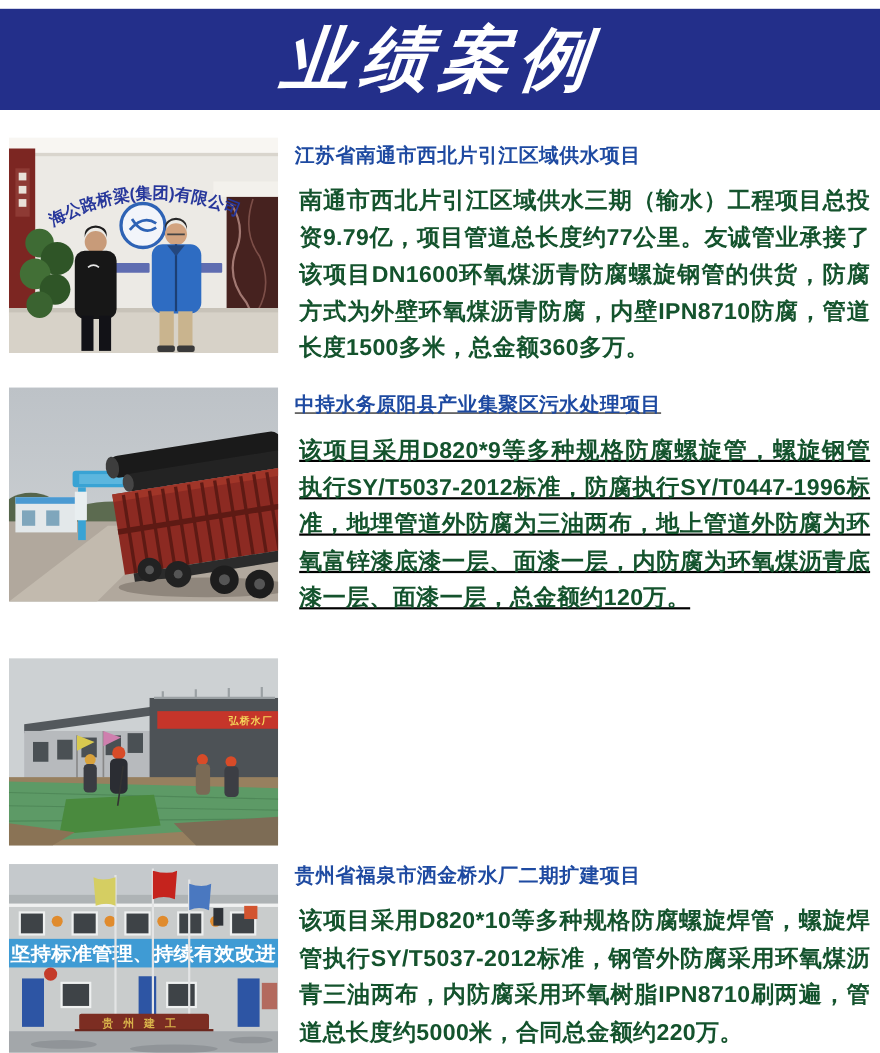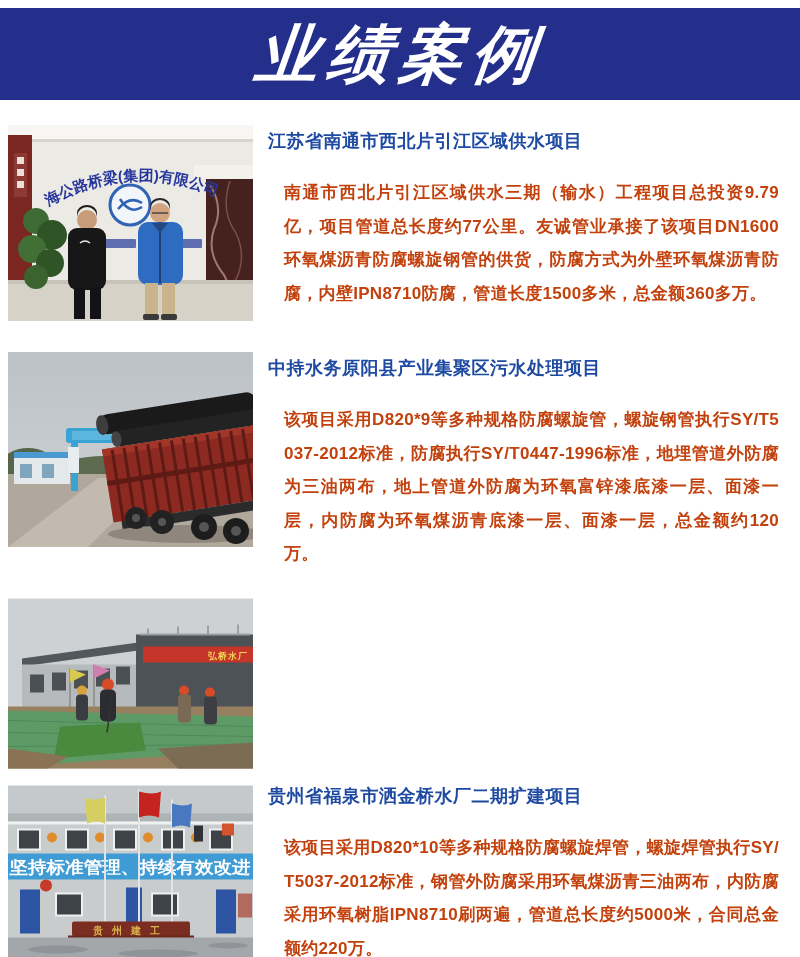--- a/index.html
+++ b/index.html
@@ -18,27 +18,27 @@
   }
   
   .photo{position:absolute;left:8px;width:245px;overflow:hidden;}
   .photo svg{display:block;width:100%;height:100%;}
   .content{position:absolute;left:268px;width:527px;}
   .content h2{
     margin:0 0 6px 0;color:#1e4aa1;font-size:18px;font-weight:bold;
     line-height:38px;letter-spacing:0.5px;white-space:nowrap;
   }
   .content p{
-    margin:16px;color:#c2410c;font-size:17px;font-weight:600;line-height:33.5px;
+    margin:4px;color:#14532d;font-size:21px;font-weight:600;line-height:33.5px;
     text-align:justify;letter-spacing:0.3px;word-break:break-all;
   }
   .c1-photo{top:125px;height:196px;}
   .c1-content{top:122px;}
   .c2-photo{top:352px;height:195px;}
-  .c2-content{top:349px;}
+  .c2-content{top:349px;text-decoration:underline;}
   .c3-photo{top:581px;height:205px;}
   .c3-content{top:577px;}
   .c4-photo{top:781px;height:183px;}
   .c4-content{top:777px;}
 </style>
 </head>
 <body>
 
 <div class="page">
 

